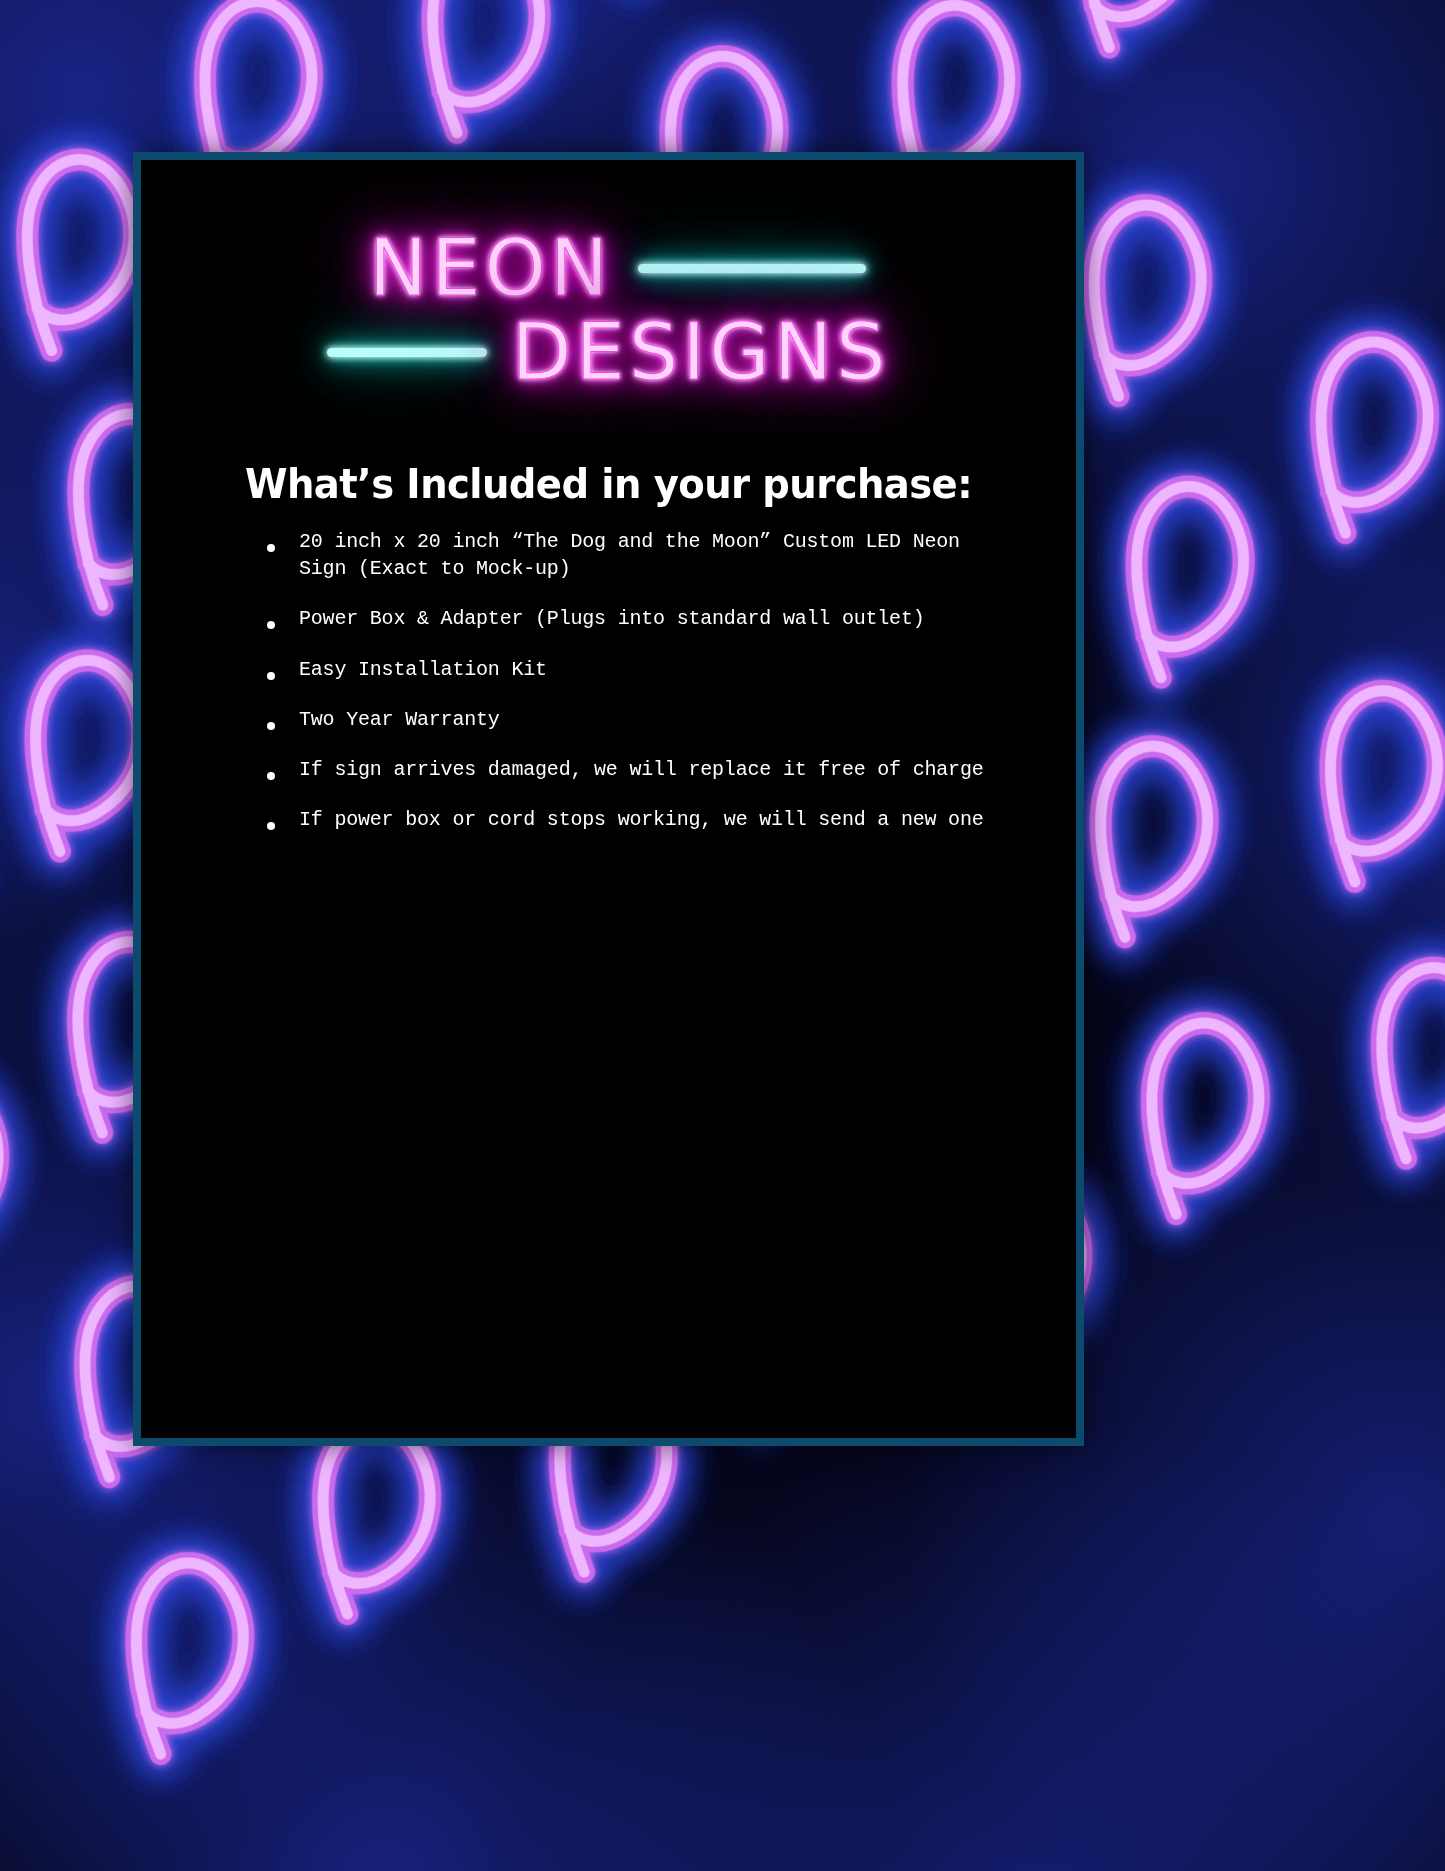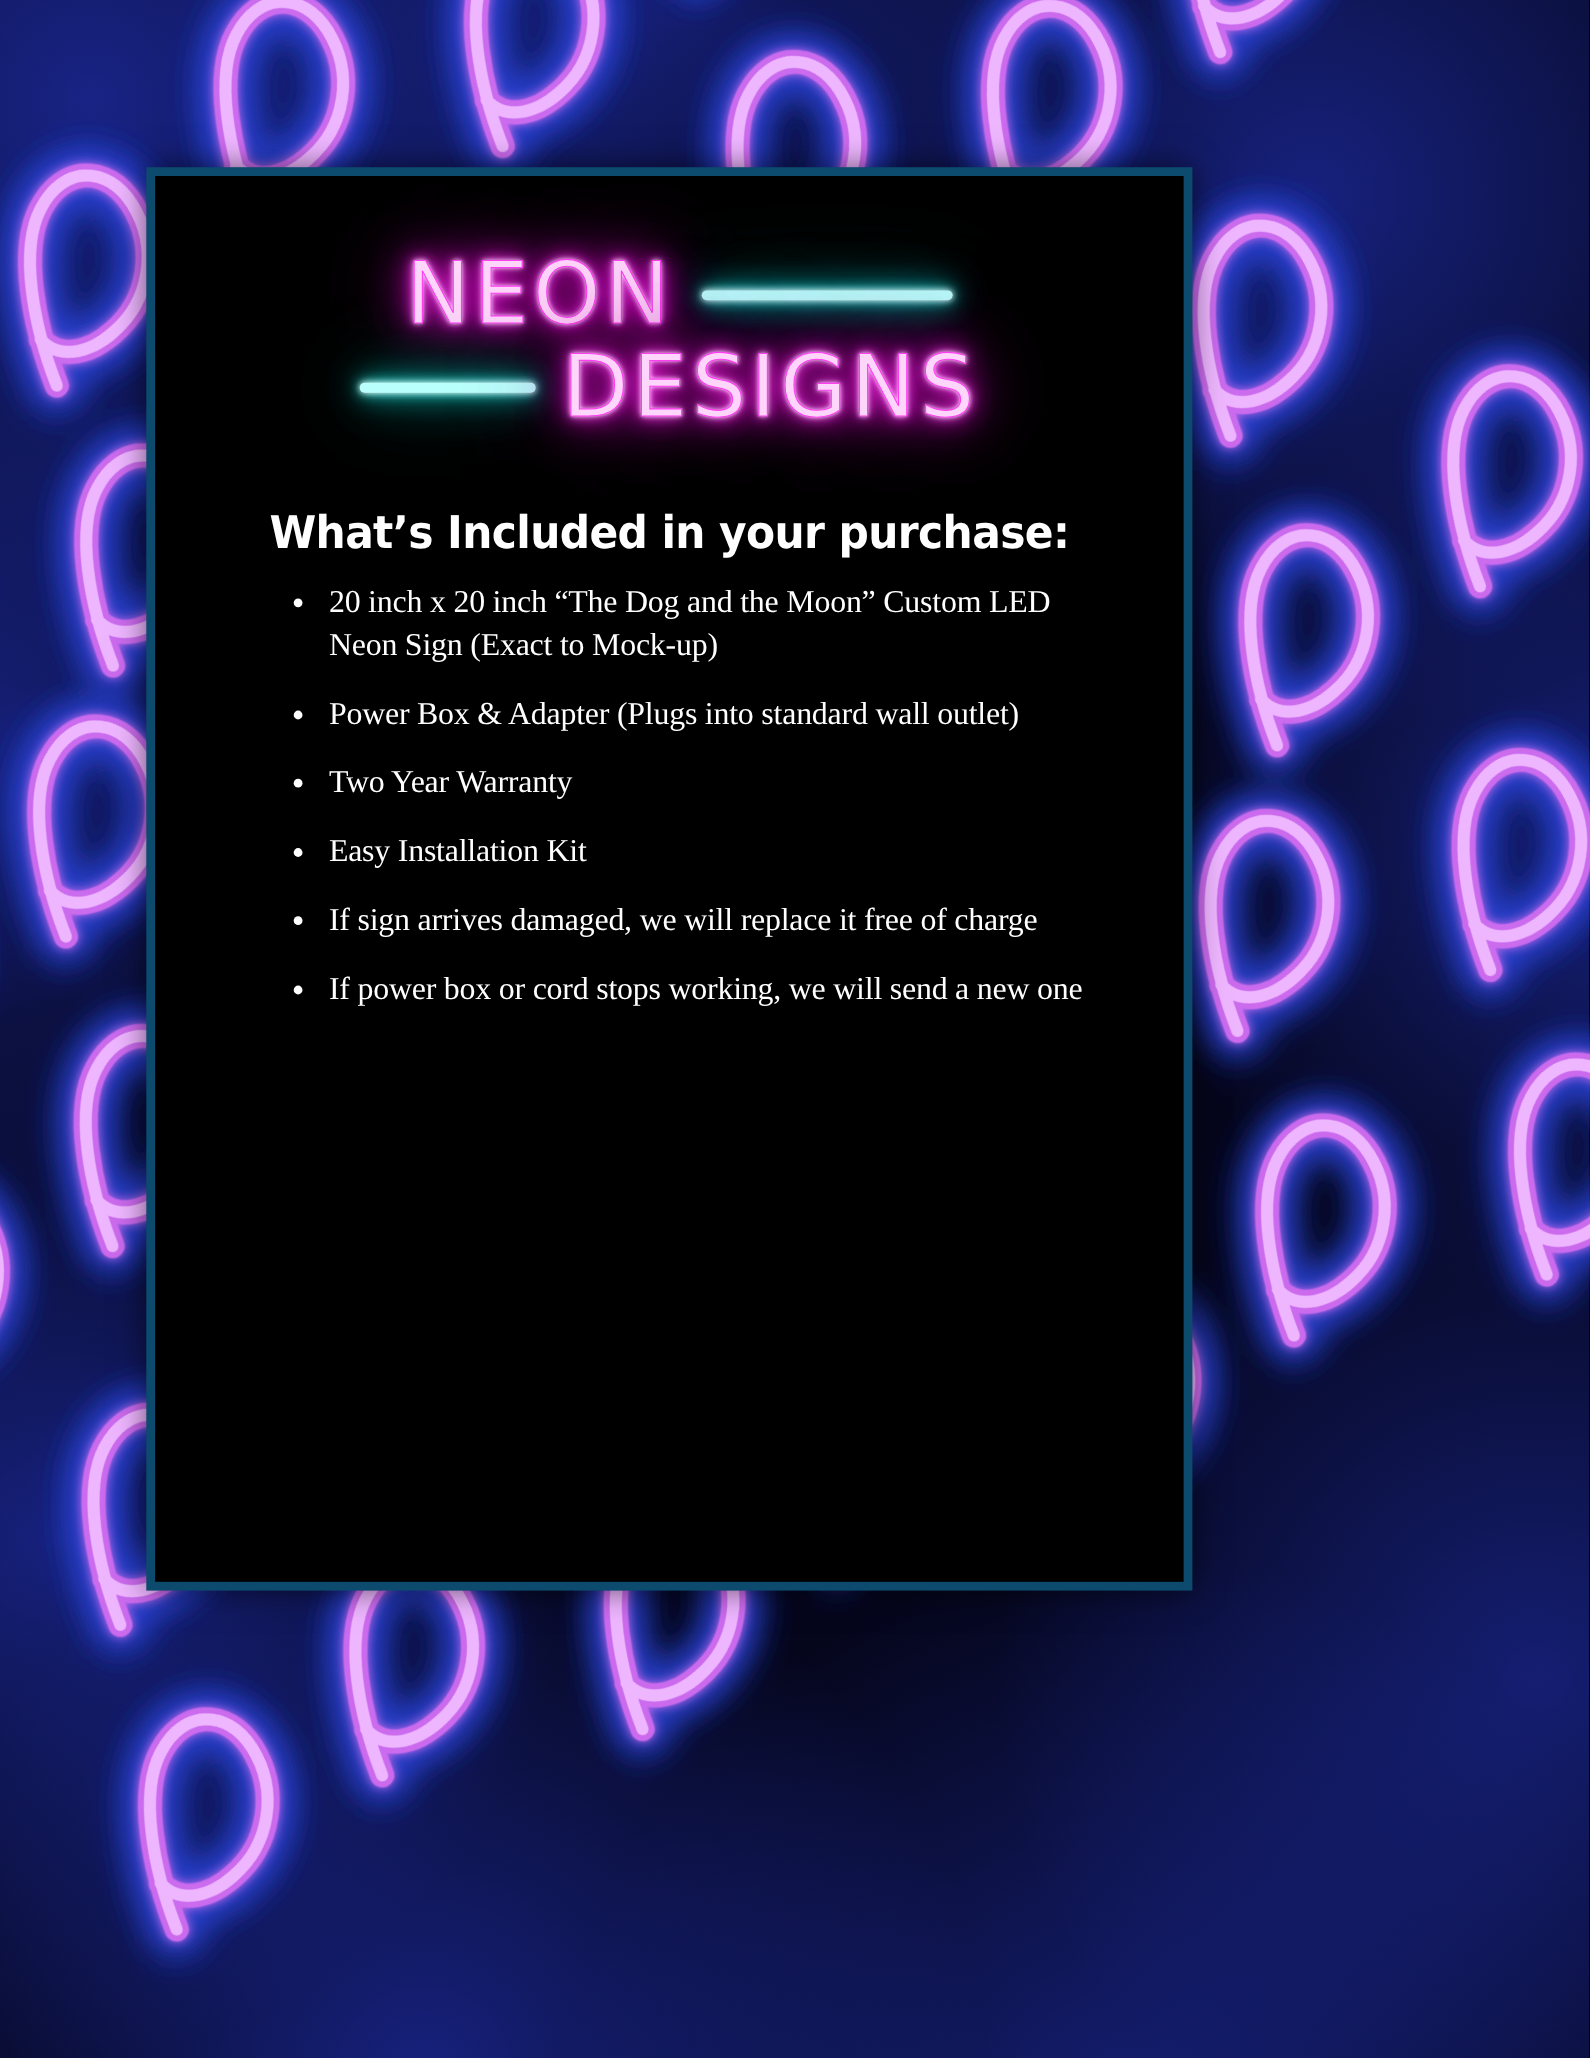--- a/index.html
+++ b/index.html
@@ -138,23 +138,23 @@
     left: 118px;
     right: 62px;
     top: 368px;
     margin: 0;
     padding: 0;
     list-style: none;
   }
   .list-item {
     position: relative;
     color: #ffffff;
-    font-family: Liberation Serif, serif;
+    font-family: Liberation Mono, monospace;
     font-weight: 300;
-    font-size: 29px;
+    font-size: 20px;
     line-height: 1.36;
     margin-bottom: 23px;
     padding-left: 40px;
     letter-spacing: -0.2px;
   }
   .list-item .dot {
     position: absolute;
     left: 8px;
     top: 16px;
     width: 8px;
@@ -361,25 +361,25 @@
         <li class="list-item">
           <span class="dot"></span>
           <span>20 inch x 20 inch “The Dog and the Moon” Custom LED Neon Sign (Exact to Mock-up)</span>
         </li>
         <li class="list-item">
           <span class="dot"></span>
           <span>Power Box &amp; Adapter (Plugs into standard wall outlet)</span>
         </li>
         <li class="list-item">
           <span class="dot"></span>
+          <span>Easy Installation Kit</span>
+        </li>
+        <li class="list-item">
+          <span class="dot"></span>
           <span>Two Year Warranty</span>
-        </li>
-        <li class="list-item">
-          <span class="dot"></span>
-          <span>Easy Installation Kit</span>
         </li>
         <li class="list-item">
           <span class="dot"></span>
           <span>If sign arrives damaged, we will replace it free of charge</span>
         </li>
         <li class="list-item">
           <span class="dot"></span>
           <span>If power box or cord stops working, we will send a new one</span>
         </li>
       </ul>

